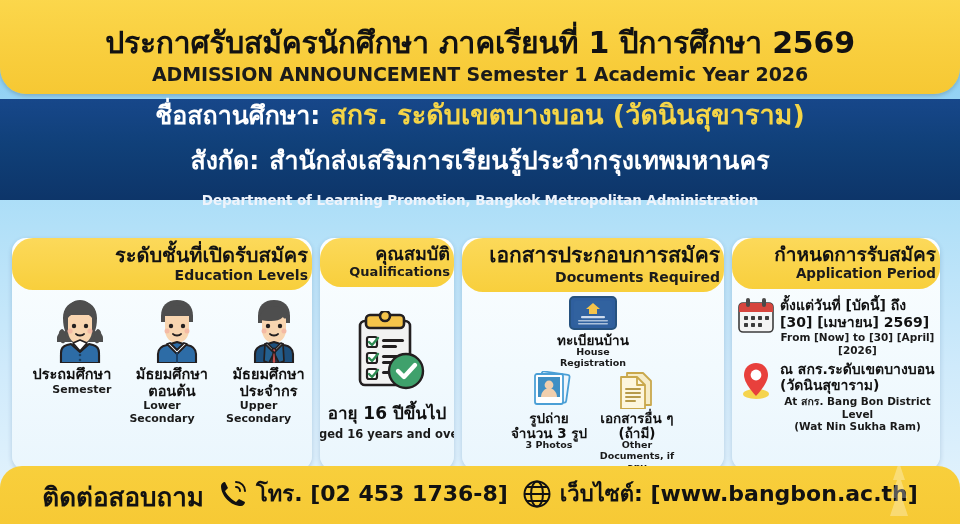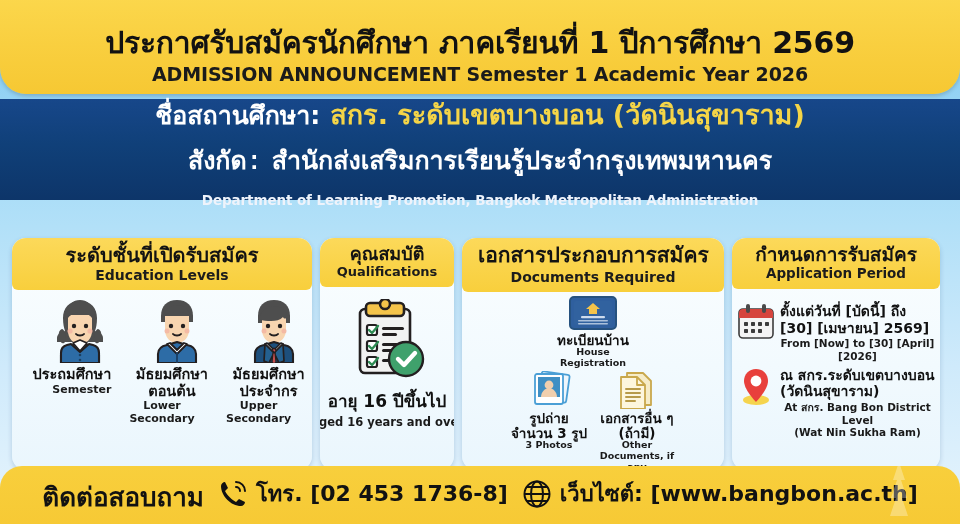--- a/index.html
+++ b/index.html
@@ -37,21 +37,21 @@
   
   .blue-band {
     position: absolute; left: 0; top: 99px; width: 960px; height: 101px;
     background: linear-gradient(180deg,#17478a 0%, #104079 45%, #0d3569 100%);
     display: flex; flex-direction: column; align-items: center; justify-content: center;
     padding-top: 2px;
   }
   .row-school { display: flex; align-items: baseline; gap: 10px; white-space: nowrap; }
   .lbl-white { font-size: 25px; font-weight: 700; color: #ffffff; }
   .school-name { font-size: 27px; font-weight: 700; color: #f5d547; }
-  .row-dept { display: flex; align-items: baseline; gap: 10px; white-space: nowrap; margin-top: 4px; font-family: Liberation Mono, monospace; }
+  .row-dept { display: flex; align-items: baseline; gap: 10px; white-space: nowrap; margin-top: 4px; }
   .dept-name { font-size: 25px; font-weight: 700; color: #ffffff; }
   .dept-en { font-size: 13.5px; font-weight: 600; color: #eef3fb; margin-top: 12px; letter-spacing: -0.1px; }
 
   
   .cards {
     position: absolute; left: 12px; top: 238px; width: 936px; height: 232px;
     display: flex; gap: 8px;
   }
   .card {
     background: linear-gradient(180deg,#fbfeff 0%, #f2fafe 55%, #eaf6fd 100%);
@@ -60,55 +60,55 @@
     display: flex; flex-direction: column;
     overflow: hidden;
   }
   .card-edu  { width: 300px; }
   .card-qual { width: 134px; }
   .card-docs { width: 262px; }
   .card-time { width: 208px; }
 
   .card-head {
     background: linear-gradient(180deg,#fcd95a 0%, #f8cf3c 100%);
-    border-radius: 6px;
-    padding: 6px 16px 7px;
-    text-align: center;
+    border-radius: 21px;
+    padding: 6px 4px 7px;
+    text-align: right;
     flex: 0 0 auto;
   }
   .card-head .th { font-size: 20px; font-weight: 700; color: #131313; line-height: 1.12; white-space: nowrap; }
   .card-head .en { font-size: 14px; font-weight: 600; color: #1c1c1c; line-height: 1.15; margin-top: 1px; }
   .card-qual .card-head .th { font-size: 18px; }
   .card-qual .card-head .en { font-size: 13px; }
   .card-docs .card-head .th { font-size: 21px; }
   .card-time .card-head .th { font-size: 19px; }
   .card-time .card-head .en { font-size: 13.5px; }
 
   .card-body { flex: 1 1 auto; display: flex; padding: 5px 5px 4px; }
 
   
   .edu-row { display: flex; width: 100%; justify-content: space-around; align-items: flex-start; }
   .edu-item { display: flex; flex-direction: column; align-items: flex-end; width: 92px; }
   .edu-th { font-size: 14.5px; font-weight: 700; color: #111; line-height: 1.12; text-align: center; margin-top: 3px; }
   .edu-en { font-size: 11px; font-weight: 600; color: #1a1a1a; text-align: center; line-height: 1.15; margin-top: 1px; }
 
   
-  .qual-body { flex-direction: column; align-items: center; justify-content: flex-start; padding-top: 12px; }
+  .qual-body { flex-direction: column; align-items: center; justify-content: flex-start; padding-top: 24px; }
   .qual-th { font-size: 17px; font-weight: 700; color: #111; margin-top: 6px; white-space: nowrap; }
   .qual-en { font-size: 11.5px; font-weight: 600; color: #1a1a1a; margin-top: 1px; white-space: nowrap; }
 
   
   .docs-body { flex-direction: column; align-items: center; justify-content: flex-start; gap: 2px; padding-top: 3px; }
   .docs-row { display: flex; justify-content: center; gap: 4px; width: 100%; }
   .doc-item { display: flex; flex-direction: column; align-items: center; width: 84px; }
   .doc-th { font-size: 13.5px; font-weight: 700; color: #111; text-align: center; line-height: 1.1; margin-top: 2px; }
   .doc-en { font-size: 9.5px; font-weight: 600; color: #1a1a1a; text-align: center; line-height: 1.12; margin-top: 0px; }
 
   
-  .time-body { flex-direction: column; padding: 14px 5px 4px; gap: 4px; }
+  .time-body { flex-direction: column; padding: 8px 5px 4px; gap: 4px; }
   .time-block { display: flex; gap: 5px; align-items: flex-start; }
   .time-text { flex: 1; }
   .time-th { font-size: 14px; font-weight: 700; color: #111; line-height: 1.2; }
   .time-en { font-size: 10.5px; font-weight: 600; color: #1a1a1a; line-height: 1.2; text-align: center; margin-top: 1px; }
 
   
   .footer {
     position: absolute; left: 0; bottom: -14px; width: 960px; height: 72px;
     background: linear-gradient(180deg,#f8cf3c 0%, #f6c833 100%);
     border-top-left-radius: 22px; border-top-right-radius: 22px;

